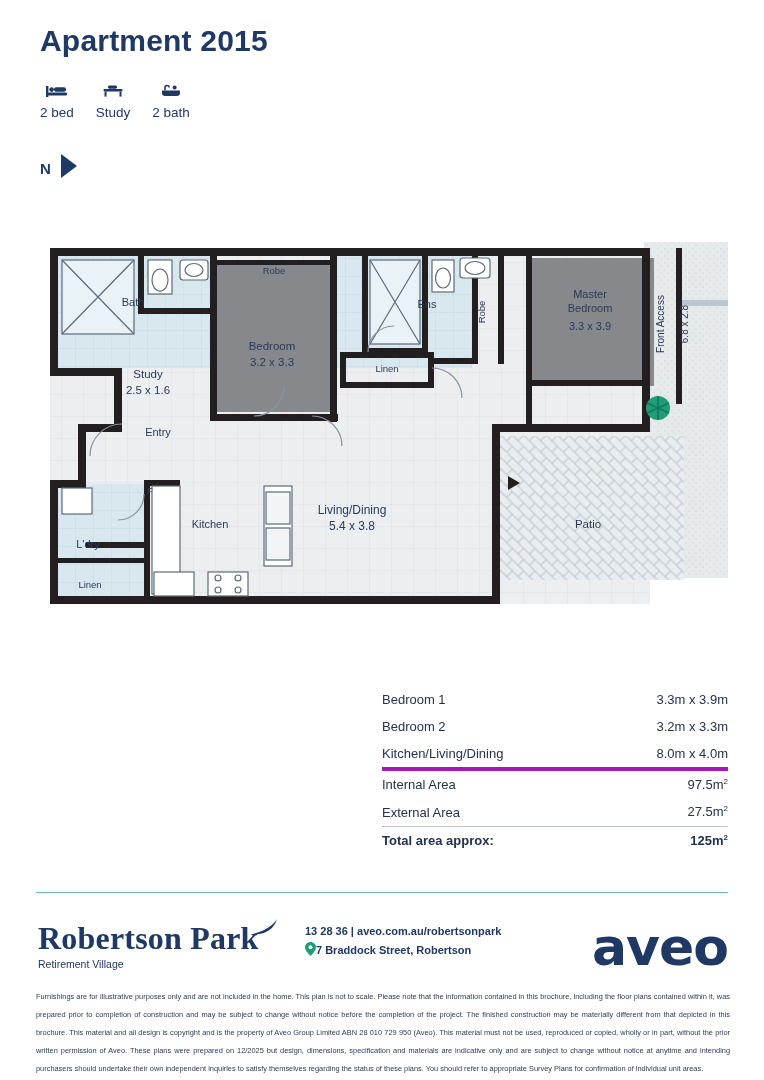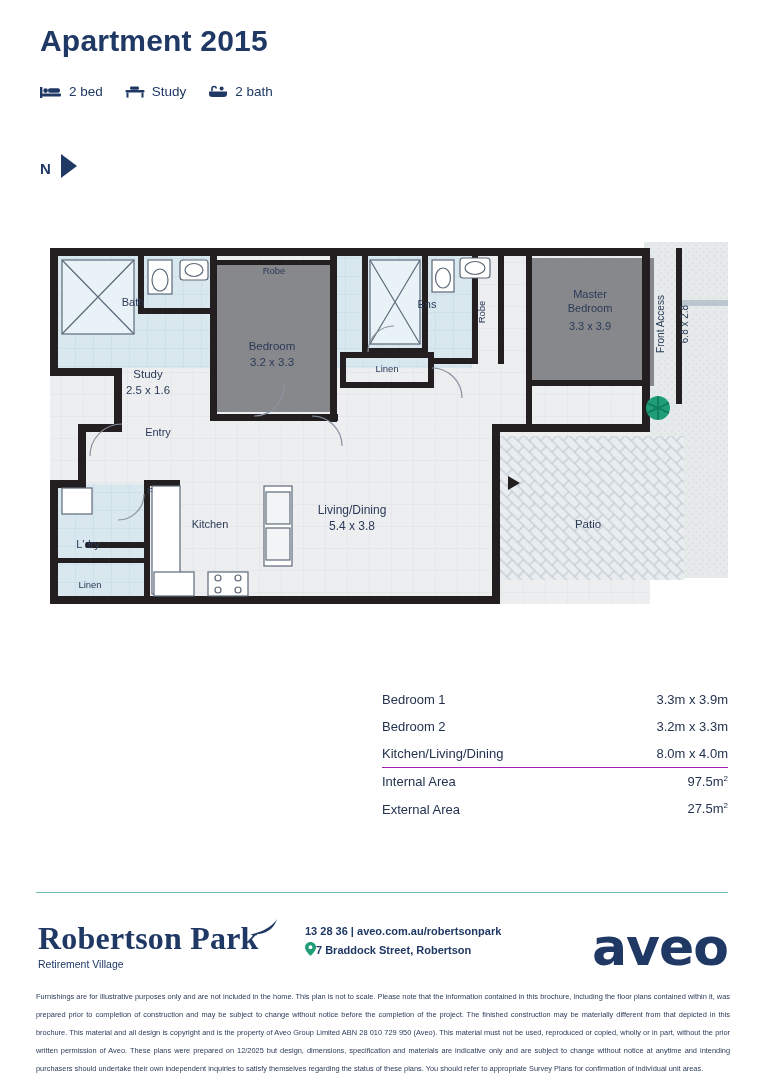--- a/index.html
+++ b/index.html
@@ -18,21 +18,21 @@
   .title {
     position: absolute; left: 40px; top: 24px;
     font-size: 30px; font-weight: bold; color: #1f3864;
     letter-spacing: .2px;
   }
   .attrs {
     position: absolute; left: 40px; top: 84px;
     display: flex; align-items: center; gap: 22px;
     font-size: 13.5px; color: #1f3864; font-weight: normal;
   }
-  .attr { display: flex; align-items: center; gap: 7px; }
+  .attr { display: flex; align-items: center; gap: 7px; flex-direction: column; }
   .attr svg { display:block; }
 
   .compass {
     position: absolute; left: 40px; top: 152px;
     display:flex; align-items:center; gap:6px;
   }
   .compass .n { font-size: 15px; font-weight: bold; color:#1f3864; }
 
   
   .plan {
@@ -45,21 +45,21 @@
   .specs {
     position: absolute; left: 382px; top: 686px; width: 346px;
   }
   .specs h2 {
     margin: 0 0 10px 0; font-size: 15.5px; font-weight: bold; color:#1f3864;
   }
   .spec-row {
     display:flex; justify-content: space-between; align-items: baseline;
     font-size: 13px; padding: 6px 0 6px 0; color:#24324f;
   }
-  .spec-row.line-top { border-top: 1px solid #a21caf; }
+  .spec-row.line-top { border-top: 4px solid #a21caf; }
   .spec-row.total { font-weight: bold; border-top: 1px solid #b9c0cc; }
   .spec-row .val { font-weight: normal; }
   .spec-row.total .val { font-weight: bold; }
   sup { font-size: 8px; }
 
   
   .rule {
     position:absolute; left: 36px; top: 892px; width: 692px;
     border-top: 1px solid #6fc0b4;
   }
@@ -340,20 +340,24 @@
       <span class="val">8.0m x 4.0m</span>
     </div>
     <div class="spec-row line-top">
       <span>Internal Area</span>
       <span class="val"><span>97.5m</span><sup>2</sup></span>
     </div>
     <div class="spec-row">
       <span>External Area</span>
       <span class="val"><span>27.5m</span><sup>2</sup></span>
     </div>
+    <div class="spec-row total">
+      <span>Total area approx:</span>
+      <span class="val"><span>125m</span><sup>2</sup></span>
+    </div>
   </div>
 
   <div class="rule"></div>
 
   <div class="brand">
     <div class="name">Robertson Park</div>
     <div class="sub">Retirement Village</div>
   </div>
   <span class="leaf">
     <svg width="26" height="18" viewBox="0 0 26 18">

